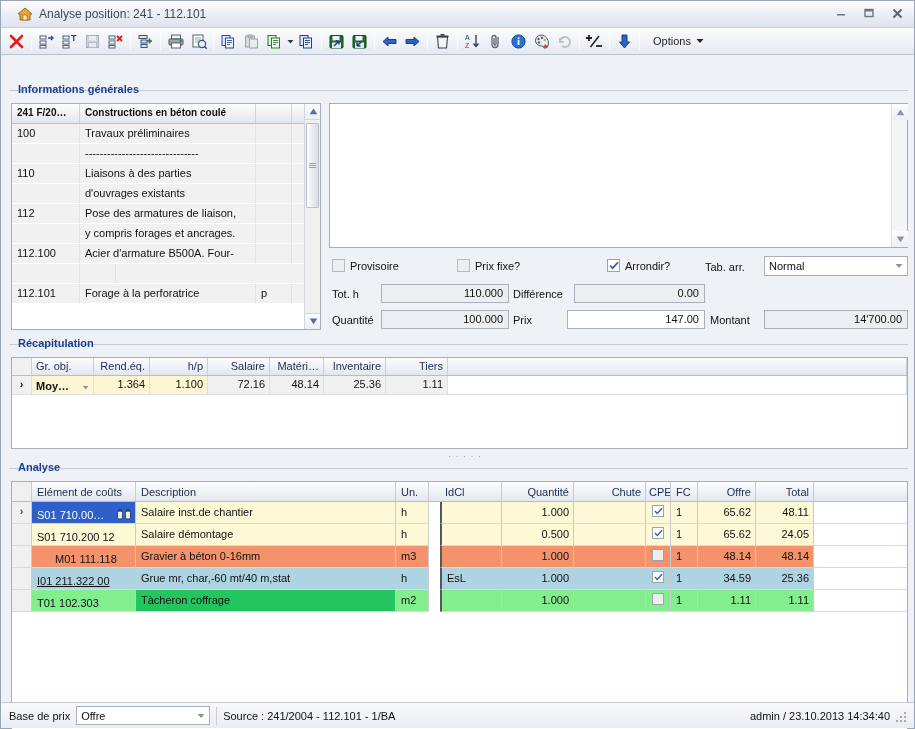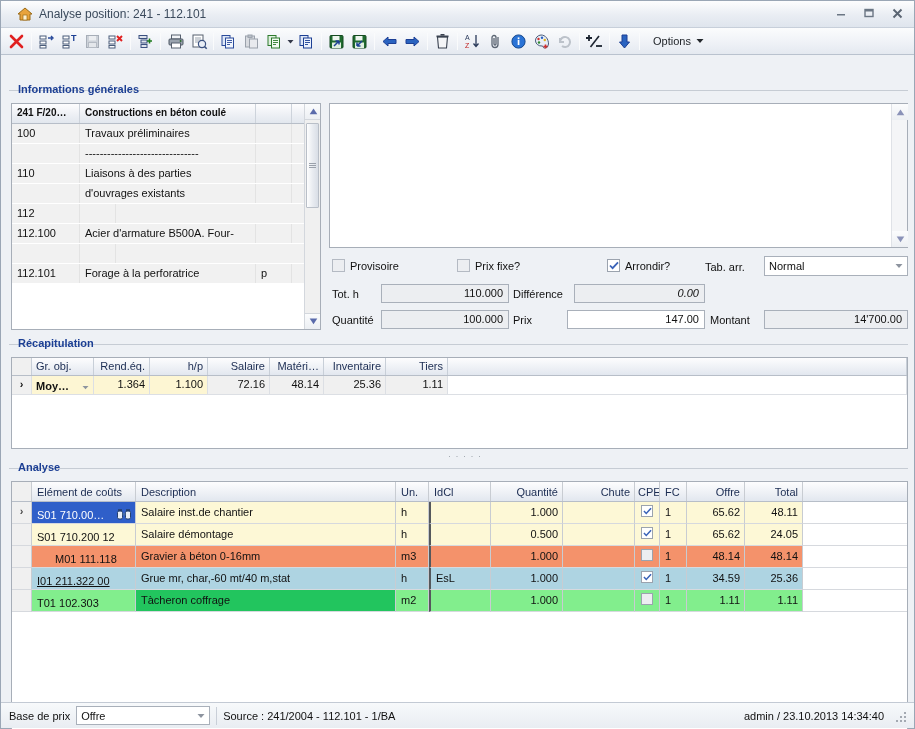--- a/index.html
+++ b/index.html
@@ -260,21 +260,21 @@
   .r8 { flex: 1 1 auto; }
   .yellowcell { background: #fdf6d3; font-weight: bold; }
   .yellowcell2 { background: #fdf6d3; }
   .graycell { background: #f0f0f0; }
 
   
   .a0 { width: 20px; flex:0 0 20px; }
   .a1 { width: 104px; flex:0 0 104px; }
   .a2 { width: 260px; flex:0 0 260px; }
   .a3 { width: 33px; flex:0 0 33px; }
-  .a4 { width: 62px; flex:0 0 62px; }
+  .a4 { width: 62px; flex:0 0 62px;margin-left:11px; }
   .a5 { width: 72px; flex:0 0 72px; }
   .a6 { width: 72px; flex:0 0 72px; }
   .a7 { width: 25px; flex:0 0 25px; }
   .a8 { width: 27px; flex:0 0 27px; }
   .a9 { width: 58px; flex:0 0 58px; }
   .a10{ width: 58px; flex:0 0 58px; }
   .a11{ flex: 1 1 auto; }
 
   .arow { display: flex; height: 22px; font-size: 11px; }
   .arow > div {
@@ -304,21 +304,21 @@
     border-top: 1px solid #c3cad4;
     display: flex; align-items: center;
     padding: 0 4px;
     font-size: 11px;
     position: relative;
   }
   .sb-sep {
     width: 1px; height: 18px; background: #c9cfd8; margin: 0 6px;
   }
   .status-right {
-    margin-left: auto; display: flex; align-items: center; gap: 10px;
+    margin-left: auto; display: flex; align-items: center; gap: 4px;
     padding-right: 4px;
   }
   .resize-grip {
     width: 12px; height: 12px; position: relative;
   }
   .resize-grip i {
     position: absolute; width: 2px; height: 2px; background: #a3a9b2;
   }
 </style>
 </head>
@@ -588,20 +588,26 @@
             <div class="c-desc">Liaisons à des parties</div>
             <div class="c-un"></div>
           </div>
           <div class="ig-row">
             <div class="c-code"></div>
             <div class="c-desc">d'ouvrages existants</div>
             <div class="c-un"></div>
           </div>
           <div class="ig-row">
             <div class="c-code">112</div>
+            <div class="c-desc">Pose des armatures de liaison,</div>
+            <div class="c-un"></div>
+          </div>
+          <div class="ig-row">
+            <div class="c-code"></div>
+            <div class="c-desc">y compris forages et ancrages.</div>
             <div class="c-un"></div>
           </div>
           <div class="ig-row">
             <div class="c-code">112.100</div>
             <div class="c-desc">Acier d'armature B500A. Four-</div>
             <div class="c-un"></div>
           </div>
           <div class="ig-row">
             <div class="c-code"></div>
             <div class="c-un"></div>
@@ -672,21 +678,21 @@
       <span class="combo-arrow">
         <svg width="8" height="6" viewBox="0 0 8 6">
             <path d="M0.5 1 L4 5 L7.5 1 Z" fill="#8d949f"></path>
           </svg>
       </span>
     </div>
 
     <div class="fld-label" style="left:331px; top:233px;">Tot. h</div>
     <div class="fld" style="left:380px; top:229px; width:128px;">110.000</div>
     <div class="fld-label" style="left:512px; top:233px;">Différence</div>
-    <div class="fld" style="left:573px; top:229px; width:131px;font-style:italic;">0.00</div>
+    <div class="fld" style="left:573px; top:229px; width:131px;">0.00</div>
 
     <div class="fld-label" style="left:331px; top:259px;">Quantité</div>
     <div class="fld" style="left:380px; top:255px; width:128px;">100.000</div>
     <div class="fld-label" style="left:512px; top:259px;">Prix</div>
     <div class="fld white" style="left:566px; top:255px; width:138px;">147.00</div>
     <div class="fld-label" style="left:709px; top:259px;">Montant</div>
     <div class="fld" style="left:763px; top:255px; width:144px;">14'700.00</div>
 
     <div class="group" style="left:8px; top:282px; width:899px; height:0;">
       <div class="group-line"></div>

